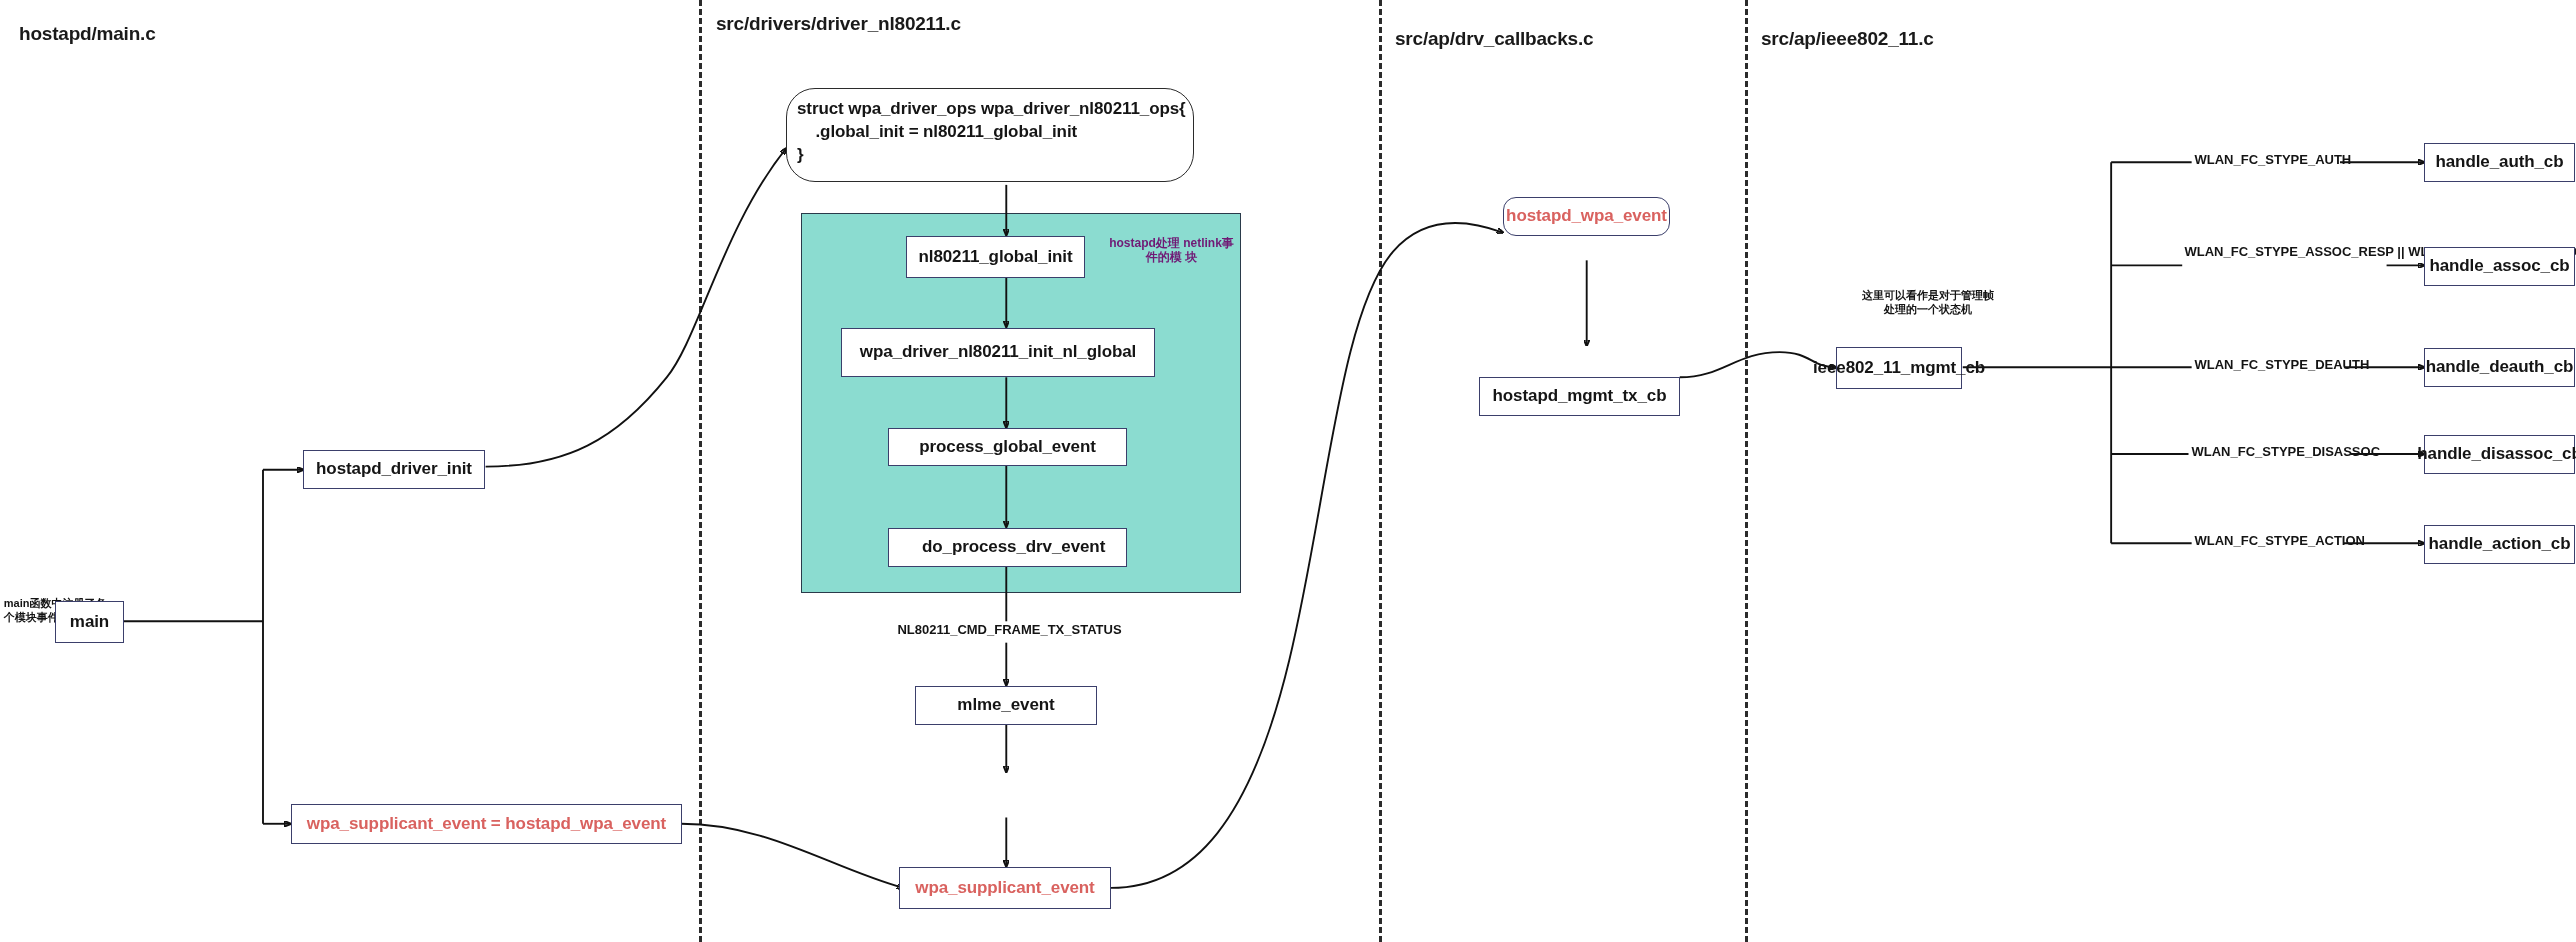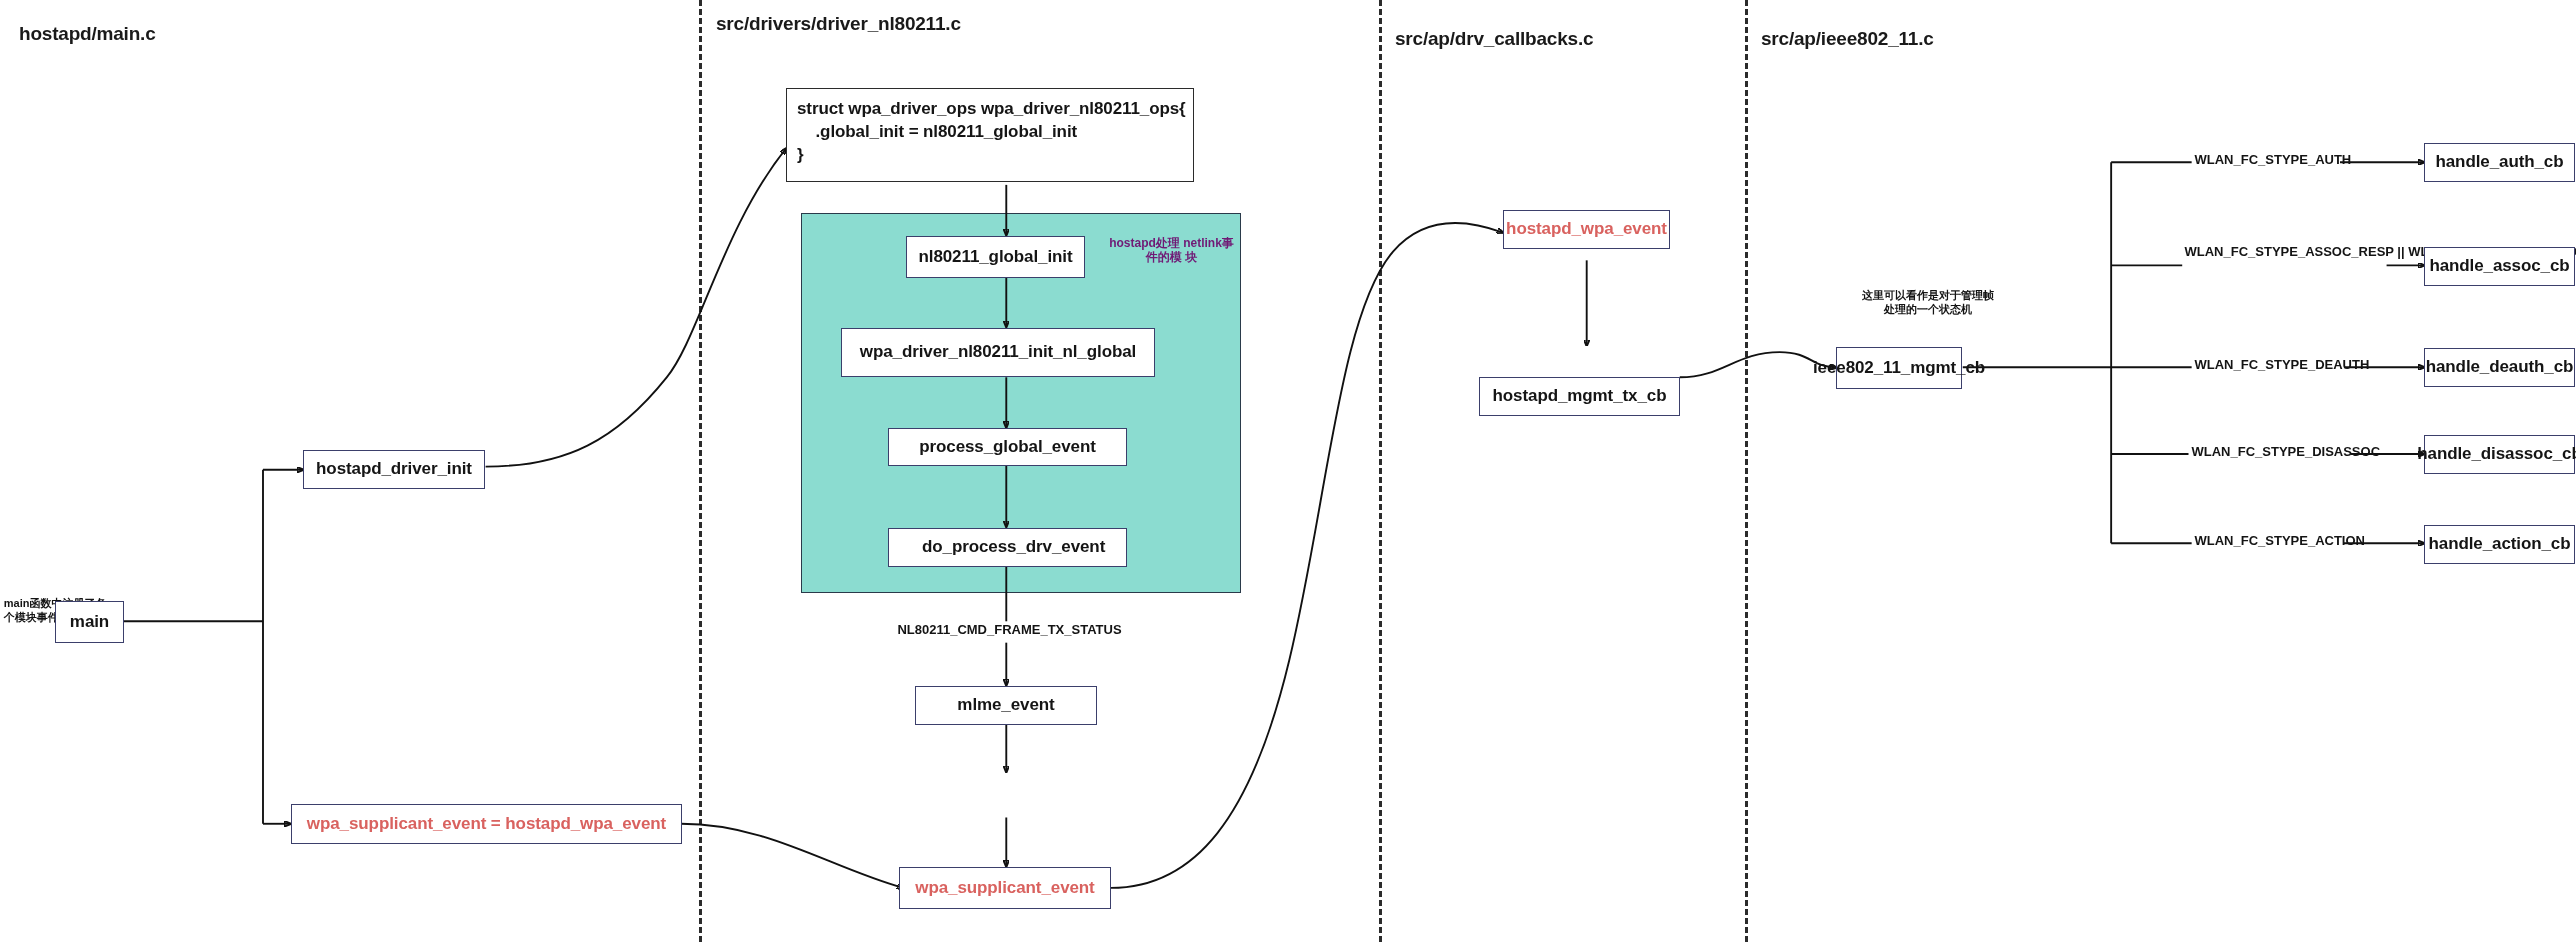--- a/index.html
+++ b/index.html
@@ -185,40 +185,40 @@
 
   <div class="annot" style="left:3.8px;top:597px;width:233px;">main函数中注册了各
 个模块事件对应的回调</div>
 
   <div class="node" style="left:55px;top:601px;width:69px;height:42px;">main</div>
 
   <div class="node" style="left:303px;top:450px;width:182px;height:39px;">hostapd_driver_init</div>
 
   <div class="node red" style="left:291px;top:804px;width:391px;height:40px;">wpa_supplicant_event = hostapd_wpa_event</div>
 
-  <div class="node codeblock" style="left:786px;top:88px;width:408px;height:94px;">struct wpa_driver_ops wpa_driver_nl80211_ops{
+  <div class="node codeblock" style="left:786px;top:88px;width:408px;height:94px;border-radius:29px;">struct wpa_driver_ops wpa_driver_nl80211_ops{
     .global_init = nl80211_global_init
 }</div>
 
   <div class="node" style="left:906px;top:236px;width:179px;height:42px;">nl80211_global_init</div>
 
   <div class="node" style="left:841px;top:328px;width:314px;height:49px;">wpa_driver_nl80211_init_nl_global</div>
 
   <div class="node" style="left:888px;top:428px;width:239px;height:38px;">process_global_event</div>
 
   <div class="node" style="left:888px;top:528px;width:239px;height:39px;padding-left:16px;">do_process_drv_event</div>
 
   <div class="edge-label" style="left:856px;top:623px;width:302px;">NL80211_CMD_FRAME_TX_STATUS</div>
 
   <div class="node" style="left:915px;top:686px;width:182px;height:39px;">mlme_event</div>
 
 
   <div class="node red" style="left:899px;top:867px;width:212px;height:42px;">wpa_supplicant_event</div>
 
-  <div class="node red" style="left:1503px;top:210px;width:167px;height:39px;">hostapd_wpa_event</div>
+  <div class="node red" style="left:1503px;top:197px;width:167px;height:39px;border-radius:13px;">hostapd_wpa_event</div>
 
   <div class="node" style="left:1479px;top:347px;width:201px;height:39px;margin-top:30px;">hostapd_mgmt_tx_cb</div>
 
   <div class="annot" style="left:1818px;top:289px;width:220px;text-align:center;">这里可以看作是对于管理帧
 处理的一个状态机</div>
 
   <div class="node" style="left:1836px;top:347px;width:126px;height:42px;">ieee802_11_mgmt_cb</div>
 
   <div class="edge-label" style="left:2192px;top:153px;width:143px;">WLAN_FC_STYPE_AUTH</div>
   <div class="edge-label" style="left:2182px;top:245px;width:204px;">WLAN_FC_STYPE_ASSOC_RESP ||

